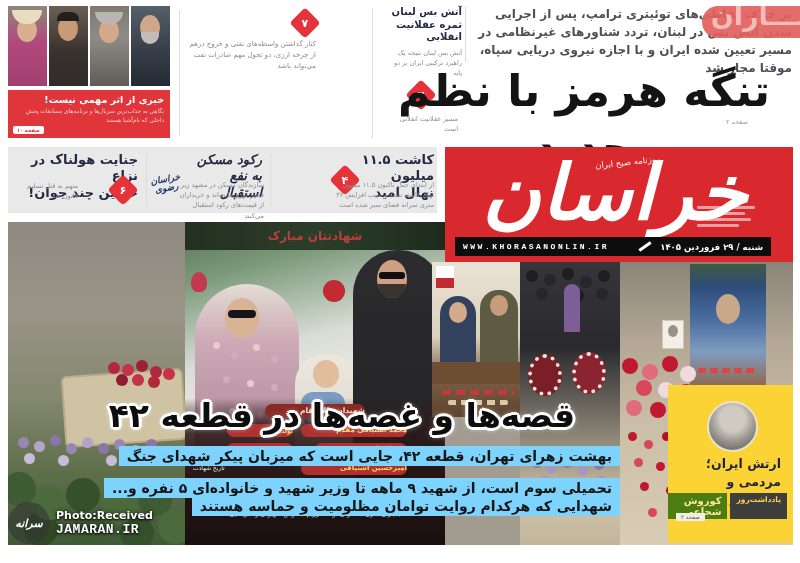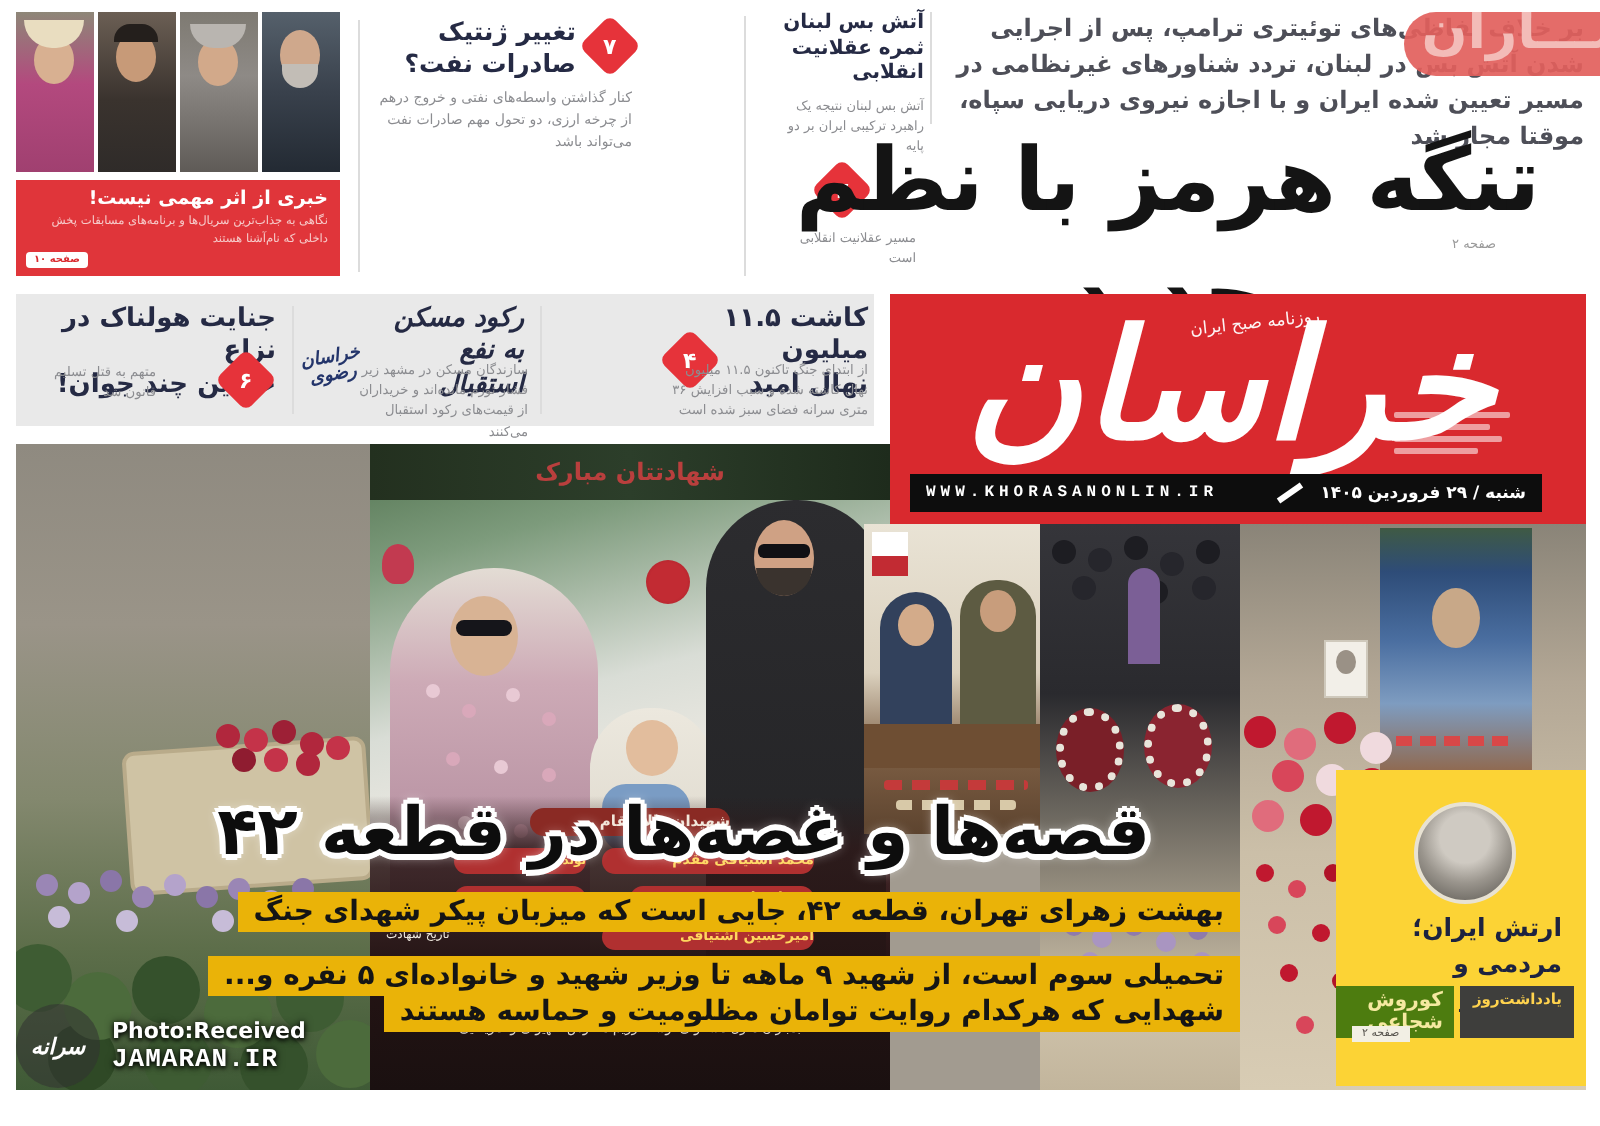--- a/index.html
+++ b/index.html
@@ -52,21 +52,21 @@
   .photo{left:8px;top:222px;width:785px;height:323px;background:#a29b90;overflow:hidden;z-index:1;}
   .dots{position:absolute;border-radius:50%;}
   .banner-top{position:absolute;left:0;top:0;width:100%;height:28px;
               background:linear-gradient(90deg,#23301f,#2c3e2a 50%,#1e2b1c);display:flex;align-items:center;justify-content:center;}
   .banner-top span{color:#c94040;font-weight:800;font-size:12px;opacity:.9;}
   .pill{position:absolute;border-radius:8px;color:#ffd75e;font-weight:700;text-align:right;overflow:hidden;white-space:nowrap;}
   .memlabel{position:absolute;color:#efe9df;font-size:6px;}
   
   .bigtitle{left:15px;top:396px;width:560px;text-align:right;font-size:33px;font-weight:900;color:#0d0d0d;z-index:30;
             text-shadow:-2px -2px 0 #fff,2px -2px 0 #fff,-2px 2px 0 #fff,2px 2px 0 #fff,0 -3px 0 #fff,0 3px 0 #fff,-3px 0 0 #fff,3px 0 0 #fff,0 0 7px rgba(255,255,255,.95);}
-  .caption-line{position:absolute;right:180px;background:#eab308;color:#151515;font-size:14px;font-weight:800;
+  .caption-line{position:absolute;right:180px;background:#7dd3fc;color:#151515;font-size:14px;font-weight:800;
                 padding:2px 8px;white-space:nowrap;z-index:30;}
   .notebox{left:668px;top:385px;width:125px;height:158px;background:#fcd335;z-index:25;}
   .notebox .face{position:absolute;left:39px;top:16px;width:47px;height:47px;border-radius:50%;
                  background:radial-gradient(circle at 50% 34%,#cfcac2 0 32%,#9a958d 58%,#55524c 100%);
                  border:2px solid #e8e2d2;}
   .notebox .nt{position:absolute;right:12px;top:70px;width:105px;text-align:right;color:#1d2340;font-weight:800;font-size:12.5px;line-height:1.4;}
   .notechips{position:absolute;right:6px;top:108px;display:flex;direction:rtl;gap:3px;}
   .nchip1{background:#3e3e3c;color:#ffd34e;font-size:7.5px;font-weight:800;padding:2px 6px;}
   .nchip2{background:#4d7c0f;color:#f5e9a0;font-size:10px;font-weight:700;padding:2px 6px;}
   .npage{position:absolute;left:8px;top:128px;background:#f2efe4;color:#55524c;font-size:5.5px;padding:1px 5px;}
@@ -177,24 +177,20 @@
     <div class="t">خبری از اثر مهمی نیست!</div>
     <div class="s">نگاهی به جذاب‌ترین سریال‌ها و برنامه‌های مسابقات پخش داخلی که نام‌آشنا هستند</div>
     <div class="chip">صفحه ۱۰</div>
   </div>
 
   <div class="abs rtl" style="left:188px;top:8px;width:128px;">
     <div style="display:flex;align-items:flex-start;gap:6px;">
       <div class="diamond" style="margin-top:4px;">
           <span>۷</span>
         </div>
-      <div class="coltitle" style="font-size:12.5px;flex:1;">
-        <div>تغییر ژنتیک</div>
-        <div>صادرات نفت؟</div>
-      </div>
     </div>
     <div class="colsub" style="font-size:7px;margin-top:5px;">کنار گذاشتن واسطه‌های نفتی و خروج درهم از چرخه ارزی، دو تحول مهم صادرات نفت می‌تواند باشد</div>
   </div>
 
   <div class="abs rtl" style="left:383px;top:6px;width:79px;">
     <div class="coltitle" style="font-size:10px;">
       <div>آتش بس لبنان</div>
       <div>ثمره عقلانیت انقلابی</div>
     </div>
     <div class="colsub" style="font-size:6.5px;margin-top:4px;">آتش بس لبنان نتیجه یک راهبرد ترکیبی ایران بر دو پایه</div>

